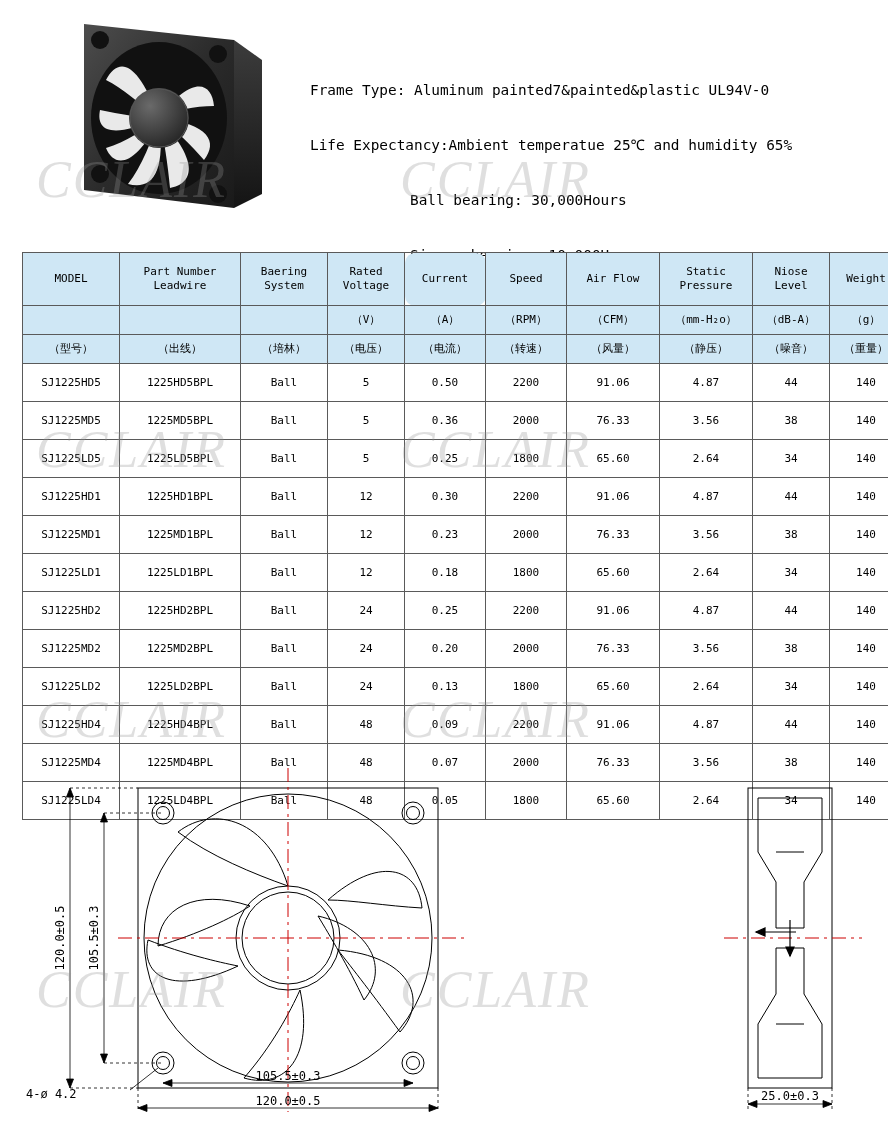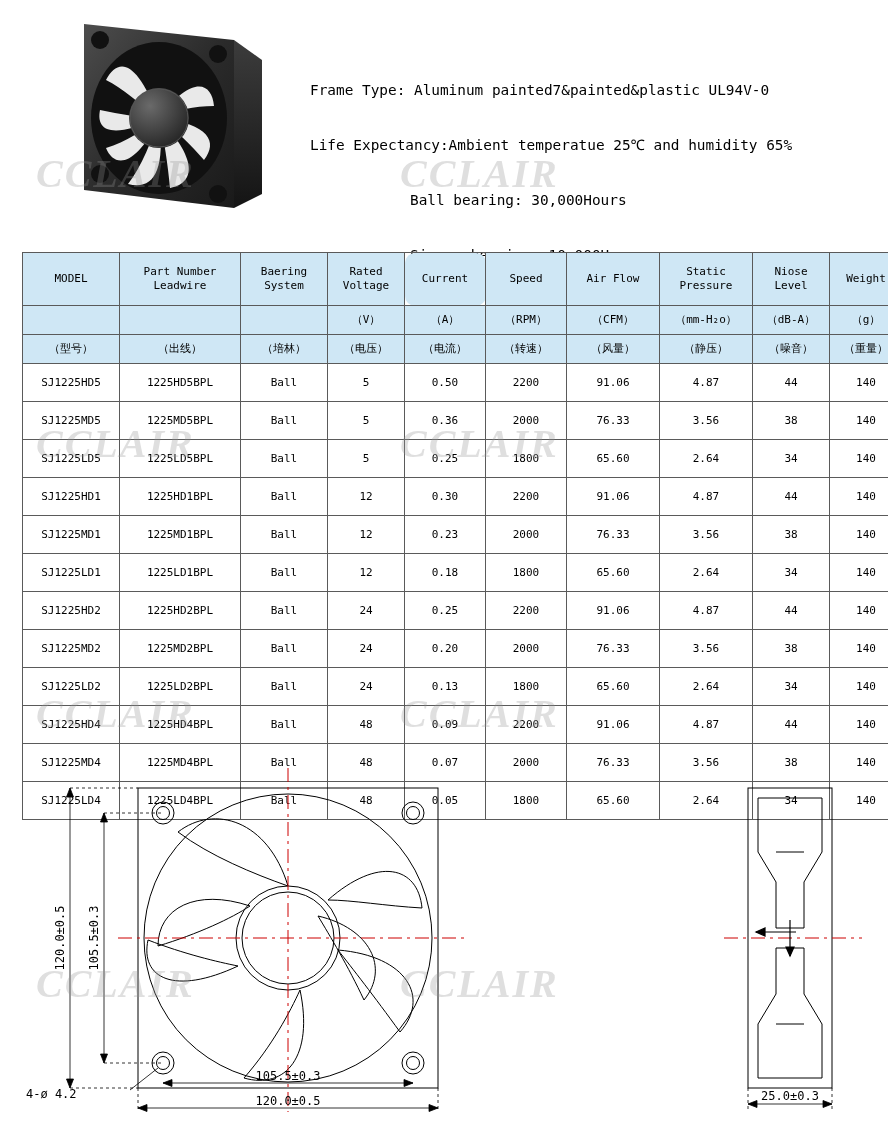--- a/index.html
+++ b/index.html
@@ -71,22 +71,22 @@
   .drawings{
     position:absolute;left:0;top:760px;width:744px;height:360px;
   }
   .dwg-left{position:absolute;left:18px;top:0;width:500px;height:360px;}
   .dwg-right{position:absolute;left:700px;top:0;width:180px;height:360px;}
 
   
   .wm{
     position:absolute;
     font-family:"Liberation Serif","DejaVu Serif",serif;
-    font-size:40px;
-    font-weight:bold;
+    font-size:52px;
+    font-weight:normal;
     font-style:italic;
     color:rgba(150,150,150,0.30);
     letter-spacing:2px;
     pointer-events:none;
     user-select:none;
     white-space:nowrap;
   }
   .wm1{left:36px;  top:150px;}
   .wm2{left:400px; top:150px;}
   .wm3{left:36px;  top:420px;}

